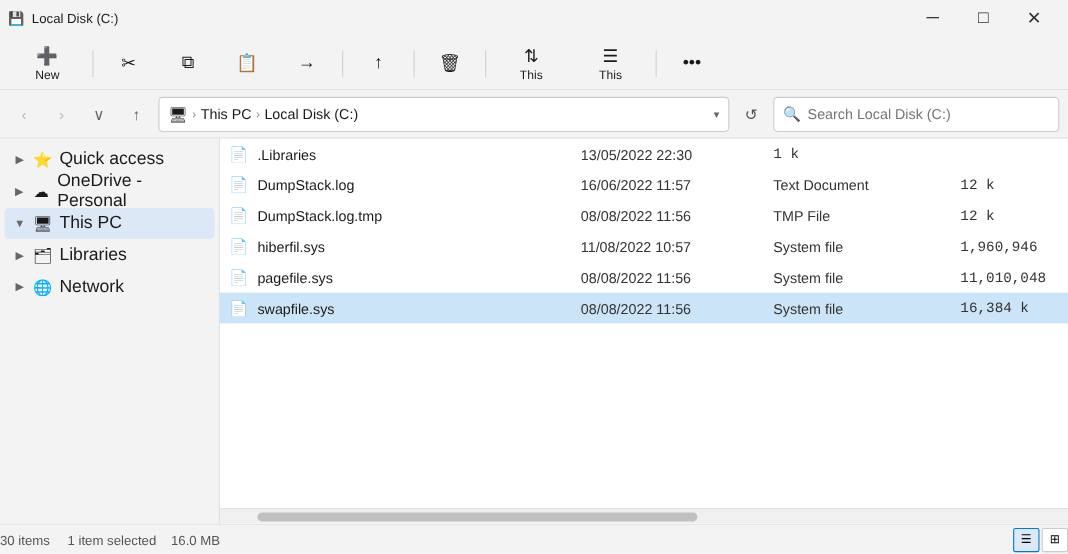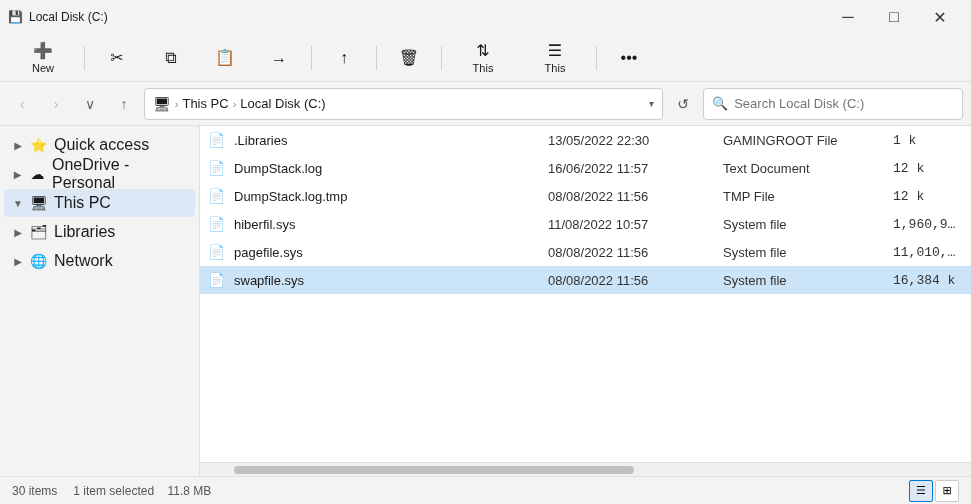--- a/index.html
+++ b/index.html
@@ -147,21 +147,21 @@
     .file-list { flex: 1; overflow-y: auto; }
     .file-row {
       display: flex; align-items: center;
       height: 28px;
       cursor: pointer;
       border-radius: 0;
     }
     .file-row.selected { background: #cce4f7; }
     .file-cell { padding: 0 8px; font-size: 13px; overflow: hidden; white-space: nowrap; text-overflow: ellipsis; }
     .file-cell.name { width: 320px; display: flex; align-items: center; gap: 8px; }
-    .file-cell.date { width: 175px; color: #333; margin-left: 20px; }
+    .file-cell.date { width: 175px; color: #333; }
     .file-cell.type { width: 170px; color: #333; }
     .file-cell.size { flex: 1; color: #333; font-family: Liberation Mono, monospace; }
     .file-icon { font-size: 14px; width: 18px; text-align: center; }
 
     
     .file-list::-webkit-scrollbar { width: 8px; }
     .file-list::-webkit-scrollbar-track { background: #f0f0f0; }
     .file-list::-webkit-scrollbar-thumb { background: #c0c0c0; border-radius: 4px; }
 
     
@@ -179,21 +179,21 @@
       margin-left: 30px;
     }
 
     
     .status-bar {
       height: 28px;
       background: #f3f3f3;
       border-top: 1px solid #e0e0e0;
       display: flex;
       align-items: center;
-      padding: 0 12px;
+      padding: 0 0;
       font-size: 12px;
       color: #555;
       justify-content: space-between;
     }
     .status-left { display: flex; gap: 16px; }
     .status-right { display: flex; gap: 2px; }
     .view-toggle-btn {
       width: 24px; height: 22px;
       border: 1px solid #ccc; background: white;
       border-radius: 2px; cursor: pointer;
@@ -312,21 +312,20 @@
 
 
     <div class="file-list">
 
       <div class="file-row">
         <div class="file-cell name">
           <span class="file-icon">📄</span>
           <span>.Libraries</span>
         </div>
         <div class="file-cell date">13/05/2022 22:30</div>
-        <div class="file-cell type">GAMINGROOT File</div>
         <div class="file-cell size">1 k</div>
       </div>
 
       <div class="file-row">
         <div class="file-cell name">
           <span class="file-icon">📄</span>
           <span>DumpStack.log</span>
         </div>
         <div class="file-cell date">16/06/2022 11:57</div>
         <div class="file-cell type">Text Document</div>
@@ -379,21 +378,21 @@
     </div>
   </div>
 </div>
 
 <div class="status-bar">
   <div class="status-left">
     <span>30 items</span>
     <span>
       <span>1 item selected</span>
       &nbsp;&nbsp;
-      <span>11.8 MB</span>
+      <span>16.0 MB</span>
     </span>
   </div>
   <div class="status-right">
     <button class="view-toggle-btn active">
       <span>☰</span>
     </button>
     <button class="view-toggle-btn">
       <span>⊞</span>
     </button>
   </div>

